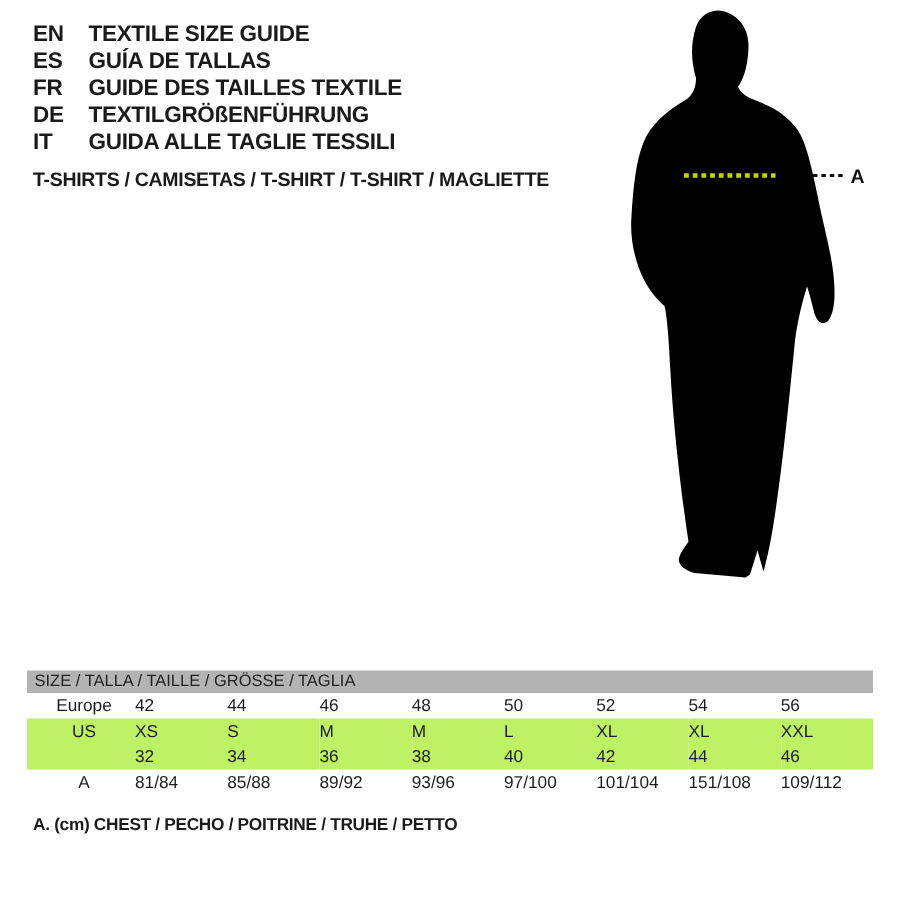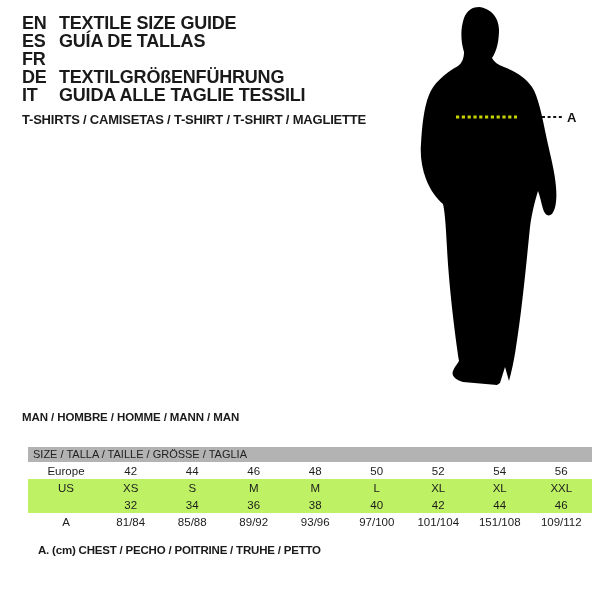--- a/index.html
+++ b/index.html
@@ -1,57 +1,58 @@
 <!DOCTYPE html>
 <html><head>
 <meta charset="utf-8">
 <style>
   html,body{margin:0;padding:0;background:#fff;}
   .canvas{
     position:relative;width:600px;height:600px;background:#ffffff;
     font-family:"Liberation Sans",sans-serif;color:#1a1a1a;overflow:hidden;
   }
   
-  .lang-block{position:absolute;left:22px;top:14px;font-weight:bold;font-size:18px;letter-spacing:-0.2px;}
+  .lang-block{position:absolute;left:22px;top:14px;font-weight:bold;font-size:15px;letter-spacing:-0.2px;}
   .lang-row{display:flex;height:18px;line-height:18px;}
   .lang-code{width:37px;flex:0 0 37px;}
   
   .cat-block{position:absolute;left:22px;top:110px;font-weight:bold;font-size:13px;line-height:19px;letter-spacing:-0.2px;}
   
   .man-svg{position:absolute;left:418px;top:5px;}
   
   .gender-label{position:absolute;left:22px;top:411px;font-weight:bold;font-size:11.5px;letter-spacing:-0.1px;}
   
-  .table-wrap{position:absolute;left:28px;top:447px;width:564px;}
+  .table-wrap{position:absolute;left:18px;top:447px;width:564px;}
   .tbl-header{background:#b3b3b3;height:15px;line-height:15px;padding-left:5px;font-size:11px;color:#222222;}
   table{border-collapse:collapse;width:100%;table-layout:fixed;font-size:11.5px;color:#1c1c1c;}
   col.c-lbl{width:72px;}
-  td{height:17px;text-align:center;padding:0;white-space:nowrap;}
+  td{height:17px;text-align:left;padding:0;white-space:nowrap;}
   td.lbl{text-align:center;padding-left:4px;}
   tr.shaded{background:#bef264;}
   tr.row-a td{height:18px;}
   
-  .footnote{position:absolute;left:38px;top:544px;font-weight:bold;font-size:11.5px;letter-spacing:-0.2px;}
+  .footnote{position:absolute;left:22px;top:544px;font-weight:bold;font-size:11.5px;letter-spacing:-0.2px;}
 </style>
 </head>
 <body>
 
 <div class="canvas">
 
   <div class="lang-block">
     <div class="lang-row">
       <span class="lang-code">EN</span>
       <span class="lang-label">TEXTILE SIZE GUIDE</span>
     </div>
     <div class="lang-row">
       <span class="lang-code">ES</span>
       <span class="lang-label">GUÍA DE TALLAS</span>
     </div>
     <div class="lang-row">
       <span class="lang-code">FR</span>
+      <span class="lang-label">GUIDE DES TAILLES TEXTILE</span>
     </div>
     <div class="lang-row">
       <span class="lang-code">DE</span>
       <span class="lang-label">TEXTILGRÖßENFÜHRUNG</span>
     </div>
     <div class="lang-row">
       <span class="lang-code">IT</span>
       <span class="lang-label">GUIDA ALLE TAGLIE TESSILI</span>
     </div>
   </div>
@@ -88,21 +89,20 @@
       C4 121 6 102 11 90
       C15 79 26 69 40 61
       C44 58 46 53 46 47
       C43 37 42 25 46 13
       C49 5 55 2 61 2 Z"></path>
     <line x1="38" y1="112" x2="99" y2="112" stroke-width="3" stroke-dasharray="3.2 2.6" stroke="#c8d400"></line>
     <line x1="124" y1="112" x2="145" y2="112" stroke="#111111" stroke-width="2" stroke-dasharray="3 2.6"></line>
     <text x="149" y="117" font-size="13" font-weight="bold" fill="#111111">A</text>
   </svg>
 
-  <div class="gender-label">MAN / HOMBRE / HOMME / MANN / MAN</div>
 
   <div class="table-wrap">
     <div class="tbl-header">SIZE / TALLA / TAILLE / GRÖSSE / TAGLIA</div>
     <table>
       <colgroup>
         <col class="c-lbl">
           <col>
           <col>
           <col>
           <col>

